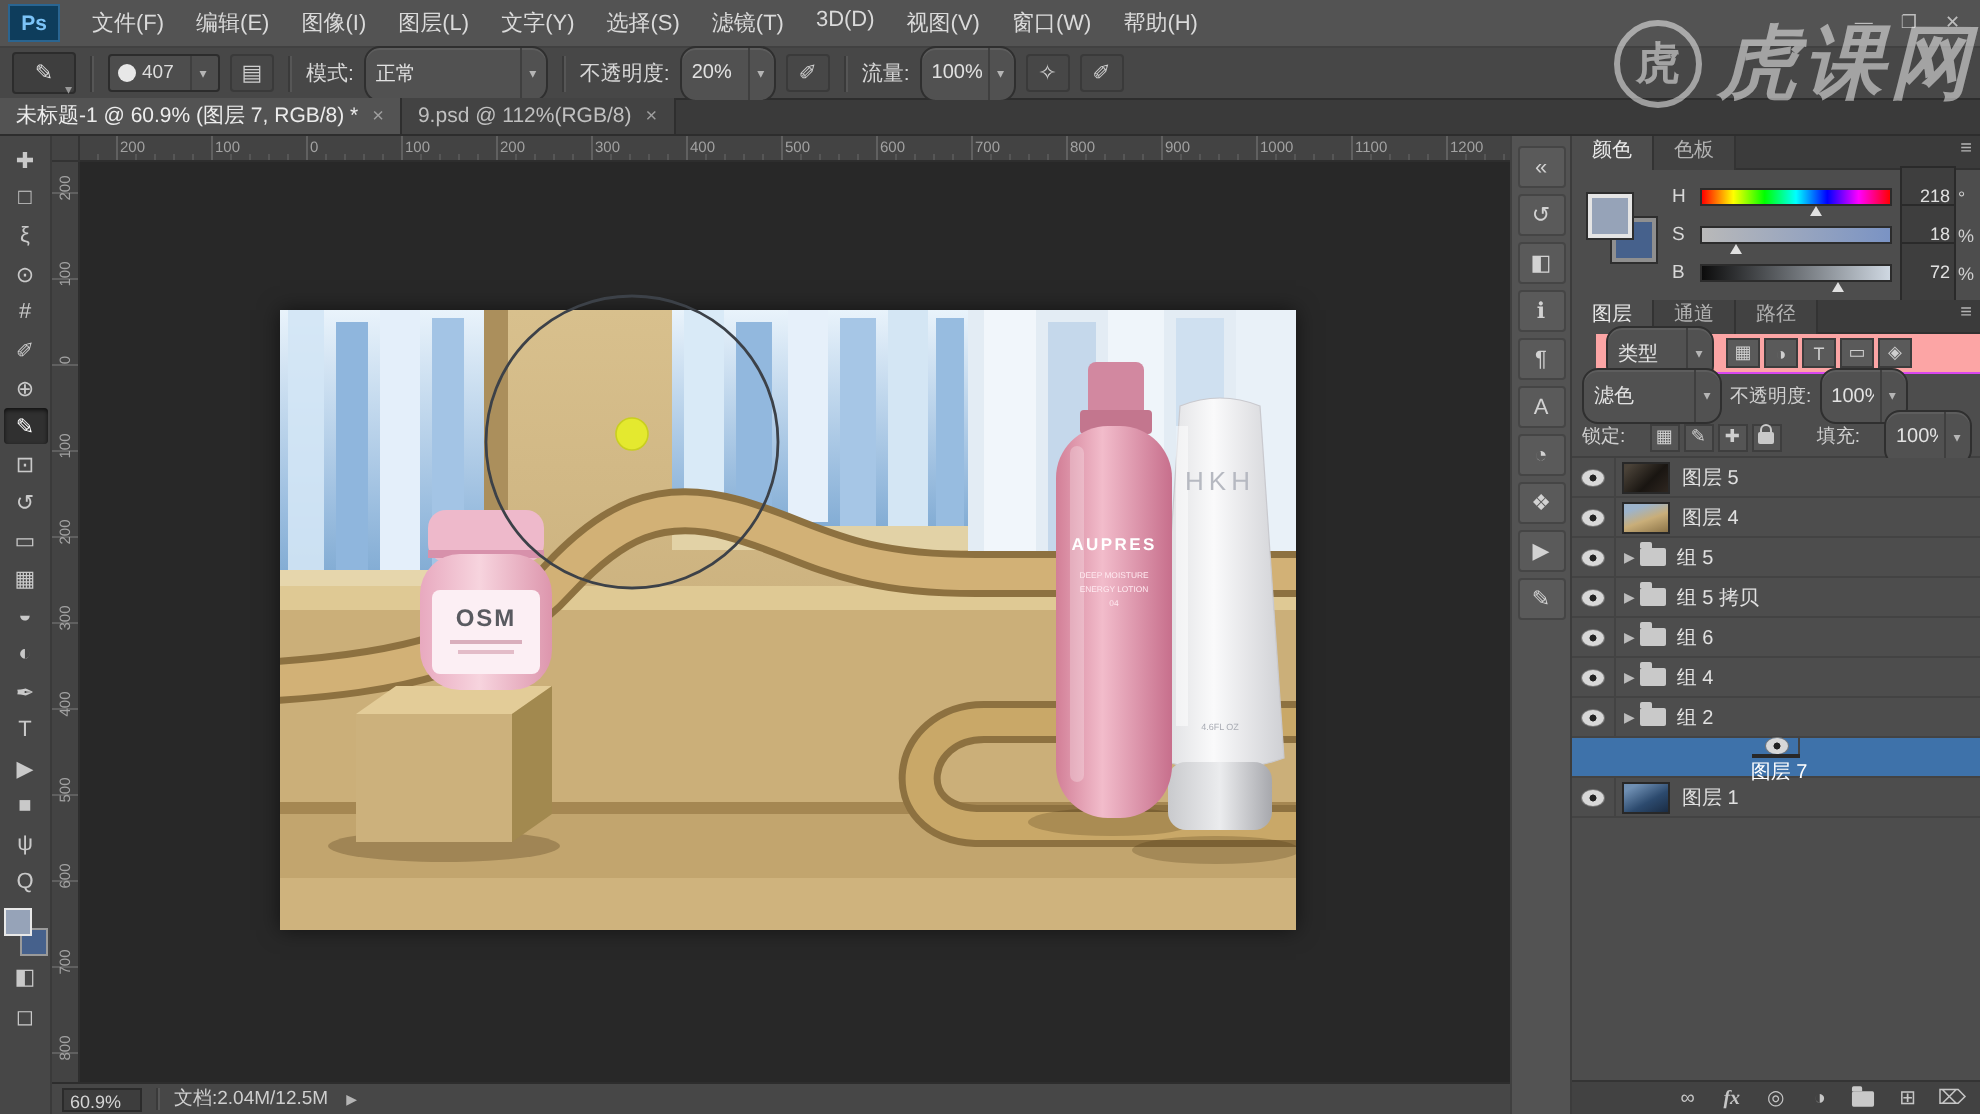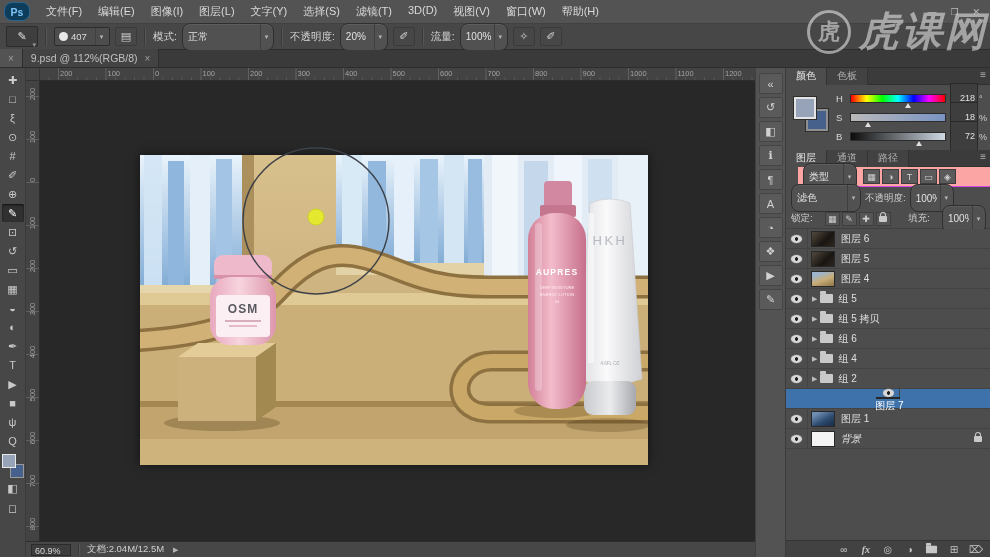--- a/index.html
+++ b/index.html
@@ -2,21 +2,21 @@
 <html><head>
 <meta charset="utf-8">
 <style>
   html,body{margin:0;padding:0;background:#222;}
   #app{position:relative;width:990px;height:557px;background:#535353;
        font-family:"Liberation Sans","DejaVu Sans",sans-serif;overflow:hidden;user-select:none;}
   
   .menubar{position:absolute;left:0;top:0;width:990px;height:24px;background:#535353;
            border-bottom:1px solid #414141;display:flex;align-items:center;padding-left:4px;box-sizing:border-box;}
   .pslogo{width:24px;height:17px;background:#0e3d5c;color:#7cc4f8;font-size:10.5px;font-weight:bold;
-          display:flex;align-items:center;justify-content:center;border-radius:8px;border:1px solid #2a6591;margin-right:8px;}
+          display:flex;align-items:center;justify-content:center;border-radius:0;border:1px solid #2a6591;margin-right:8px;}
   .menu-items{display:flex;}
   .menu-item{font-size:11px;color:#dadada;padding:4px 8px;cursor:default;white-space:nowrap;}
   .win-controls{margin-left:auto;display:flex;gap:14px;padding-right:10px;}
   .winbtn{color:#bdbdbd;font-size:9px;}
   
   .optionsbar{position:absolute;left:0;top:24px;width:990px;height:26px;background:#474747;
               border-bottom:1px solid #2d2d2d;display:flex;align-items:center;gap:5px;padding:0 6px;box-sizing:border-box;}
   .sep{width:1px;height:18px;background:#3a3a3a;border-right:1px solid #565656;margin:0 2px;}
   .opt-tool{width:30px;height:19px;background:#3e3e3e;border:1px solid #2c2c2c;border-radius:2px;
             display:flex;align-items:center;justify-content:center;color:#ddd;font-size:11px;position:relative;}
@@ -210,20 +210,21 @@
     <div class="dd" style="width:48px">
       <span class="ddv">100%</span>
       <span class="dda">▾</span>
     </div>
     <div class="opt-icon">✧</div>
     <div class="opt-icon">✐</div>
   </div>
 
   <div class="tabbar">
       <div class="tab active">
+        <span>未标题-1 @ 60.9% (图层 7, RGB/8) *</span>
         <span class="tab-close">×</span>
       </div>
       <div class="tab">
         <span>9.psd @ 112%(RGB/8)</span>
         <span class="tab-close">×</span>
       </div>
     </div>
 
   <div class="toolbar">
     <div>
@@ -503,27 +504,20 @@
         <span class="ddv">100%</span>
         <span class="dda">▾</span>
       </div>
     </div>
     <div class="layers-list">
         <div class="layer-row">
           <span class="eye-cell">
             <span class="eye"></span>
           </span>
           <span class="thumb t-dark"></span>
-          <span class="lname">图层 6</span>
-        </div>
-        <div class="layer-row">
-          <span class="eye-cell">
-            <span class="eye"></span>
-          </span>
-          <span class="thumb t-dark"></span>
           <span class="lname">图层 5</span>
         </div>
         <div class="layer-row">
           <span class="eye-cell">
             <span class="eye"></span>
           </span>
           <span class="thumb t-scene"></span>
           <span class="lname">图层 4</span>
         </div>
         <div class="layer-row">
@@ -572,28 +566,20 @@
           </span>
           <span class="thumb t-checker"></span>
           <span class="lname">图层 7</span>
         </div>
         <div class="layer-row">
           <span class="eye-cell">
             <span class="eye"></span>
           </span>
           <span class="thumb t-blue"></span>
           <span class="lname">图层 1</span>
-        </div>
-        <div class="layer-row">
-          <span class="eye-cell">
-            <span class="eye"></span>
-          </span>
-          <span class="thumb t-white"></span>
-          <span class="lname bgname">背景</span>
-          <span class="lockico"></span>
         </div>
       </div>
     <div class="layers-bottom">
         <span class="bbtn">∞</span>
         <span class="bbtn fx">fx</span>
         <span class="bbtn">◎</span>
         <span class="bbtn">◑</span>
         <span class="bbtn">
           <span class="folder small"></span>
         </span>

